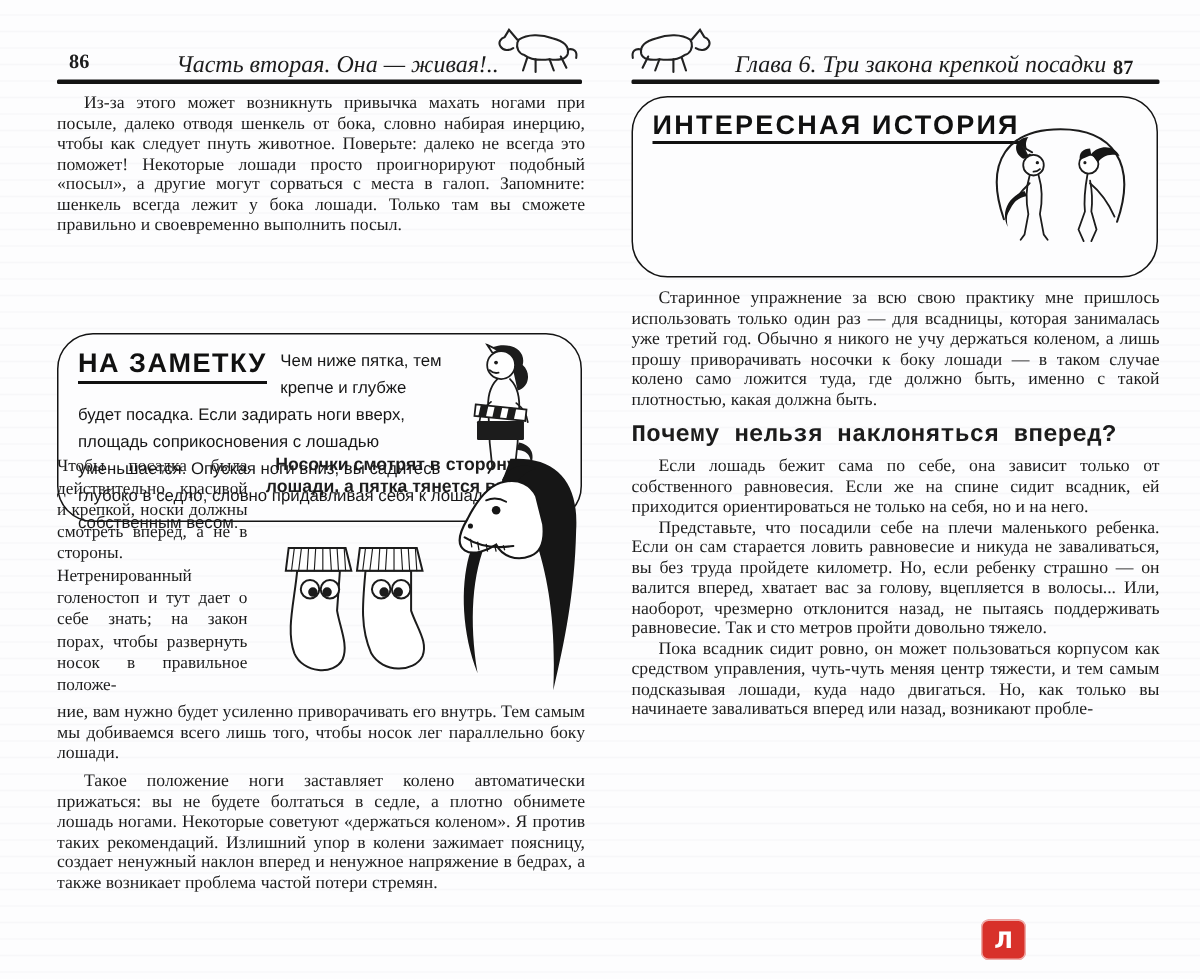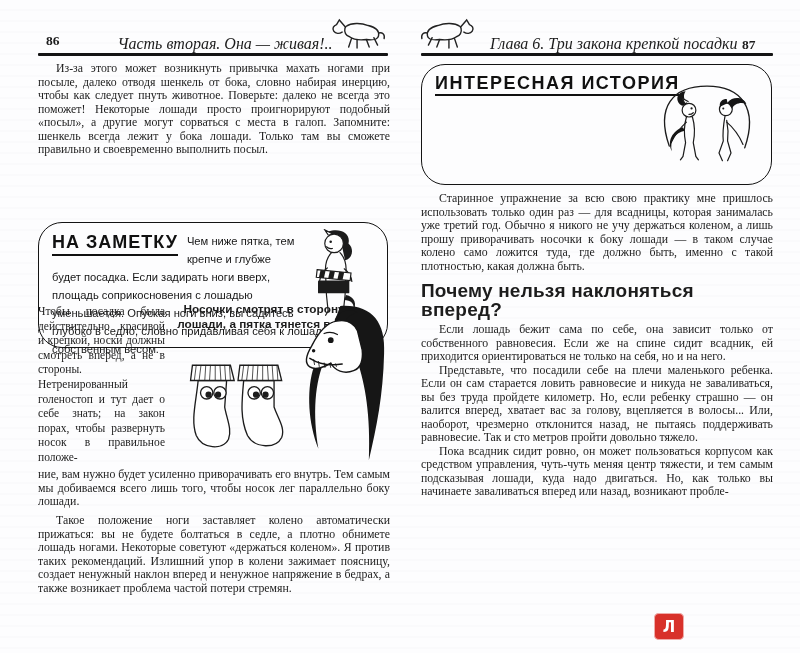--- a/index.html
+++ b/index.html
@@ -43,22 +43,22 @@
   .two-col { position:absolute; }
   .col-text { position:absolute; left:0; top:4px; width:127px; font-size:11.5px; line-height:14.6px; text-align:justify; }
   .illus-caption {
     position:absolute; left:136px; top:2px; width:180px; text-align:center;
     font-family:"Liberation Sans", sans-serif; font-weight:bold; font-size:11.8px; line-height:14.5px;
   }
   .socks-svg { position:absolute; left:144px; top:52px; }
   .horsehead-svg { position:absolute; right:-2px; top:4px; }
 
   .section-heading {
-    font-family:Liberation Sans, sans-serif; font-weight:bold;
-    font-size:19px; line-height:19px; margin:8px 0 4px 0; letter-spacing:0.2px;
+    font-family:Liberation Mono, monospace; font-weight:bold;
+    font-size:16px; line-height:19px; margin:8px 0 4px 0; letter-spacing:0.2px;
   }
   .flow p.body { margin:0; }
 
   .watermark {
     position:absolute; left:654px; top:613px; width:30px; height:27px;
     border-radius:5px; display:flex; align-items:center; justify-content:center;
     font-family:"DejaVu Sans", sans-serif; font-weight:bold; font-size:15px;
     cursor:pointer; box-shadow:0 0 0 1px rgba(255,255,255,.6) inset;
   }
 </style>

